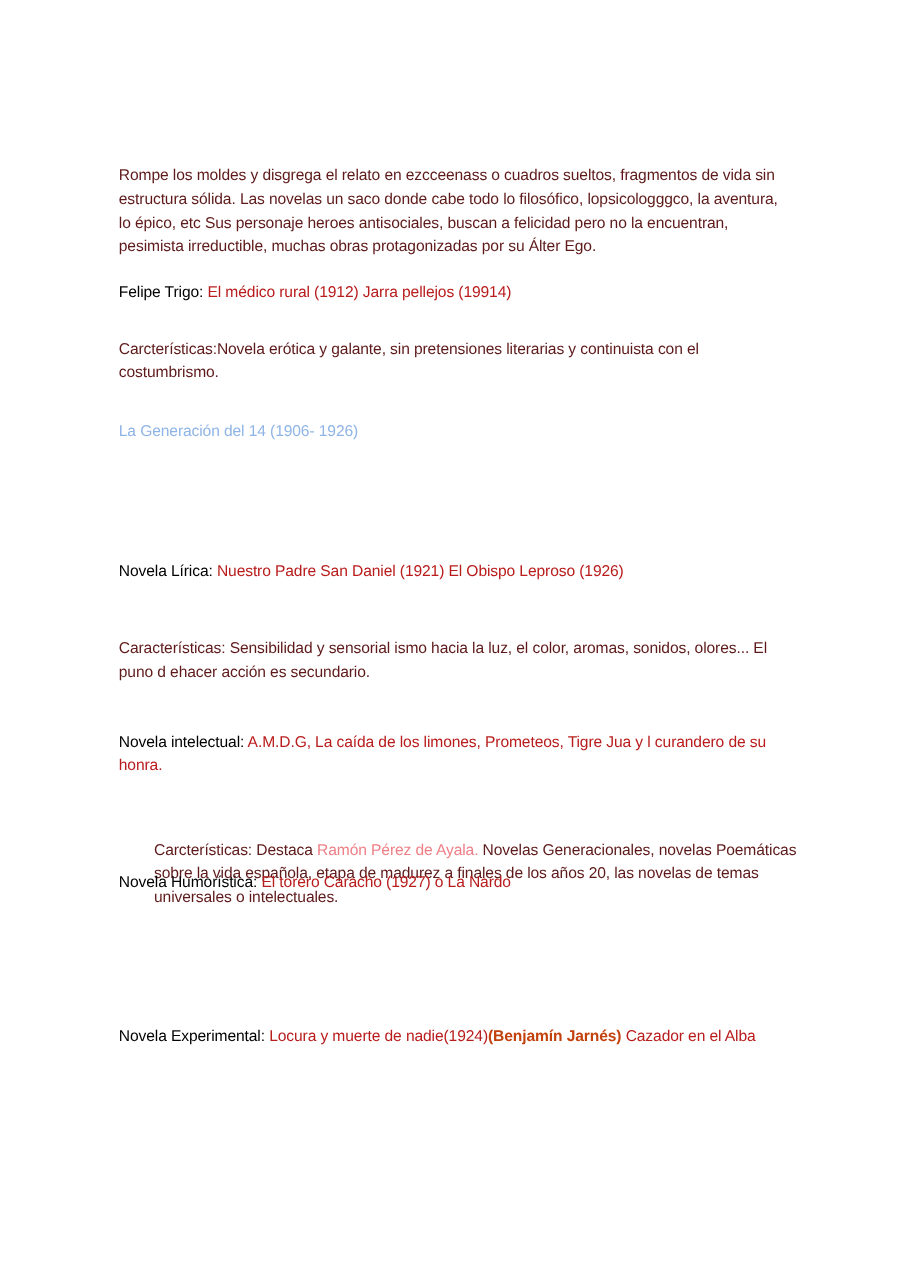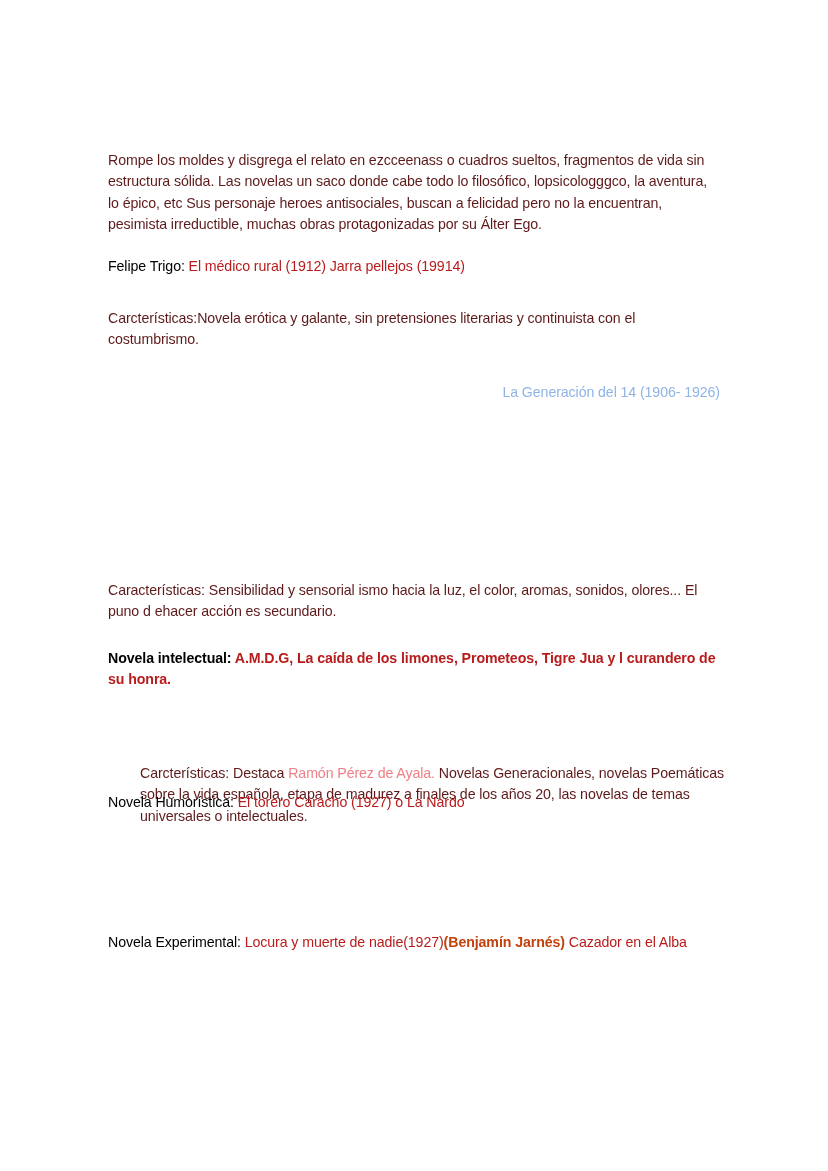--- a/index.html
+++ b/index.html
@@ -26,54 +26,57 @@
       width: 612px;
       font-size: 14.2px;
       line-height: 21.3px;
       color: #5e1a1a;
       letter-spacing: -0.1px;
       margin: 0;
     }
     .c-dark  { color: #5e1a1a; }
     .c-green { color: #000000; }
     .c-orange{ color: #b91c1c; }
-    .c-blue  { color: #8fb4e6; text-align: right; }
+    .c-blue  { color: #8fb4e6; }
     .c-pink  { color: #ee7f86; }
     .c-red   { color: #e4586a; }
     .c-crimson { color: #c2410c; font-weight: bold; }
   </style>
 </head>
 <body>
 
 <div class="page">
 
   <p class="block c-dark" style="top:150px;">Rompe los moldes y disgrega el relato en ezcceenass o cuadros sueltos, fragmentos de vida sin estructura sólida. Las  novelas un saco donde cabe todo lo filosófico, lopsicologggco, la aventura, lo épico, etc Sus personaje heroes antisociales, buscan a felicidad pero no la encuentran, pesimista irreductible, muchas obras protagonizadas por su Álter Ego.</p>
 
   <p class="block" style="top:256px;">
     <span class="c-green">Felipe Trigo:</span><span class="c-orange"> El médico rural  (1912) Jarra pellejos (19914)</span>
   </p>
 
   <p class="block c-dark" style="top:308px;">Carcterísticas:Novela erótica y galante, sin pretensiones literarias y continuista con el costumbrismo.</p>
 
   <p class="block c-blue" style="top:382px;">La Generación del 14 (1906- 1926)</p>
 
 
+  <p class="block" style="top:510px;">
+    <span class="c-green">Novela Lírica:</span><span class="c-orange"> Nuestro Padre San Daniel (1921) El Obispo Leproso (1926)</span>
+  </p>
 
   <p class="block c-dark" style="top:580px;">Características: Sensibilidad y sensorial ismo hacia la luz,  el color, aromas, sonidos, olores... El puno d ehacer acción es secundario.</p>
 
-  <p class="block" style="top:648px;font-weight:bold;">
+  <p class="block" style="top:665px;">
     <span class="c-green">Novela intelectual:</span><span class="c-orange"> A.M.D.G, La caída de los limones, Prometeos, Tigre Jua y l curandero de su honra.</span>
   </p>
 
   <p class="block c-dark" style="top:763px;margin-left:32px;">
     <span>Carcterísticas: Destaca </span><span class="c-pink">Ramón Pérez  de Ayala.</span><span> Novelas Generacionales, novelas Poemáticas sobre la vida española, etapa de madurez a finales de  los años 20, las novelas de temas universales o intelectuales.</span>
   </p>
 
   <p class="block" style="top:792px;">
     <span class="c-green">Novela Humorística:</span><span class="c-orange"> El torero Caracho  (1927) o La Nardo</span>
   </p>
 
 
   <p class="block" style="top:932px;">
-    <span class="c-green">Novela Experimental:</span><span class="c-orange"> Locura y muerte de nadie(1927)</span><span class="c-crimson">(Benjamín Jarnés)</span><span class="c-orange"> Cazador en el Alba</span>
+    <span class="c-green">Novela Experimental:</span><span class="c-orange"> Locura y muerte de nadie(1924)</span><span class="c-crimson">(Benjamín Jarnés)</span><span class="c-orange"> Cazador en el Alba</span>
   </p>
 
 </div>
 
 </body></html>

